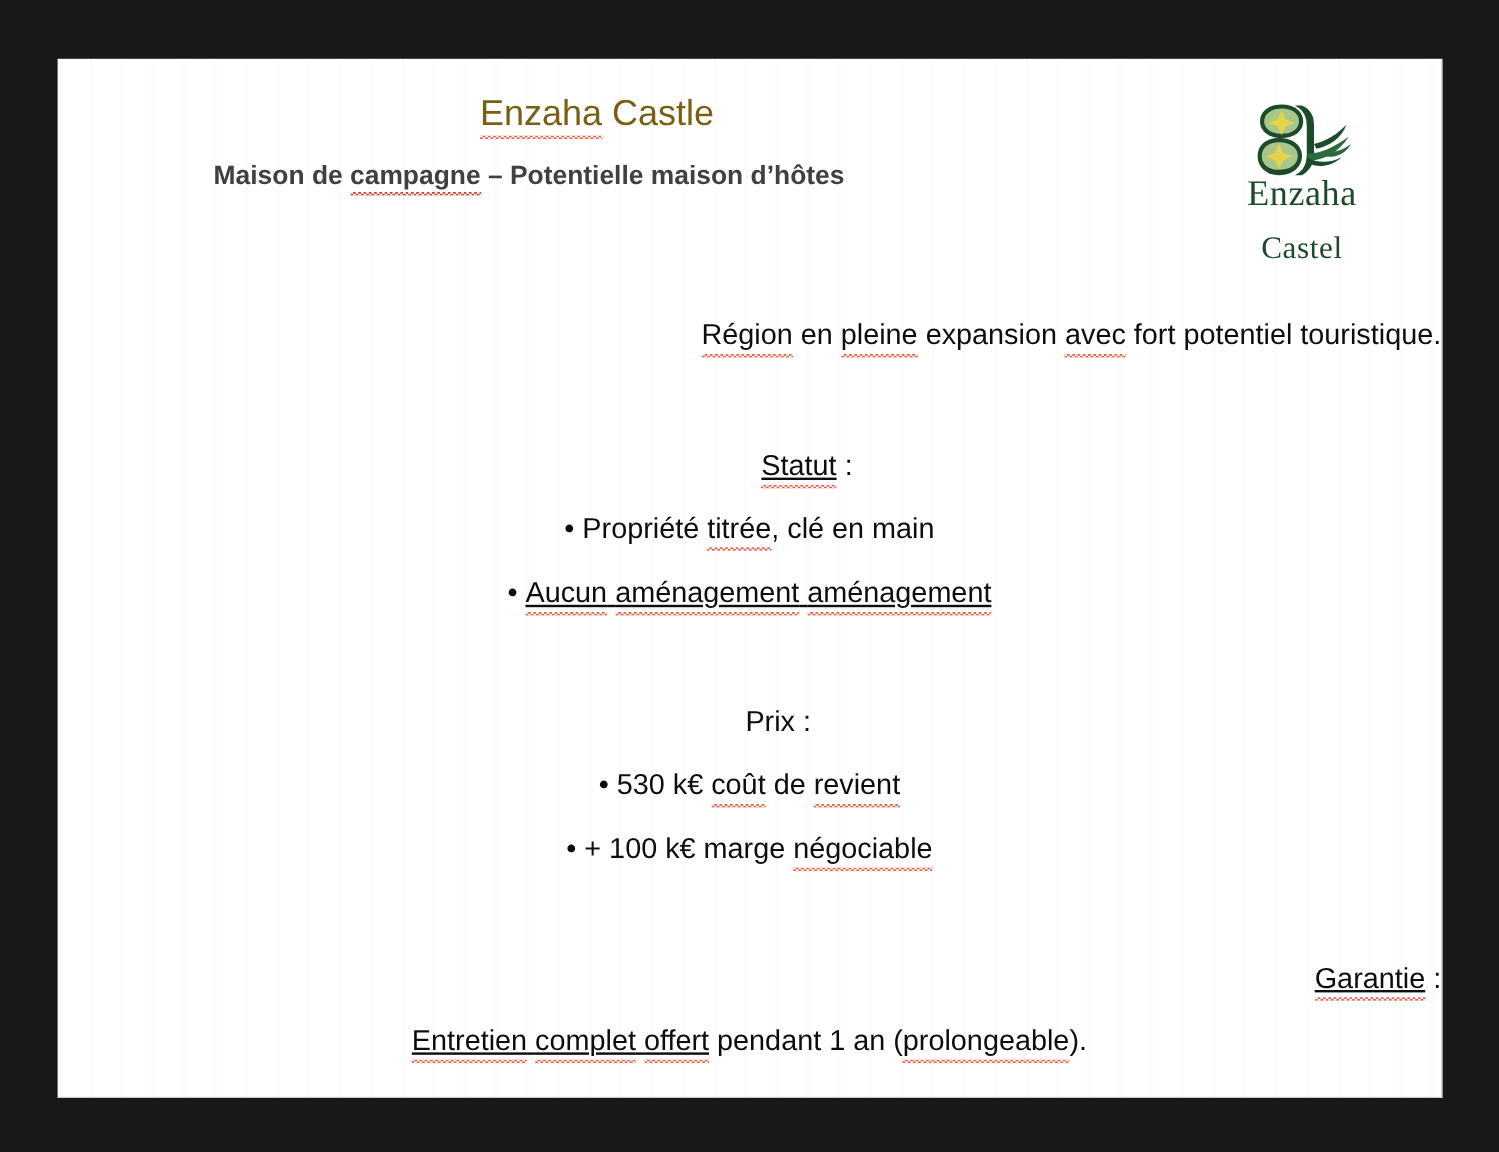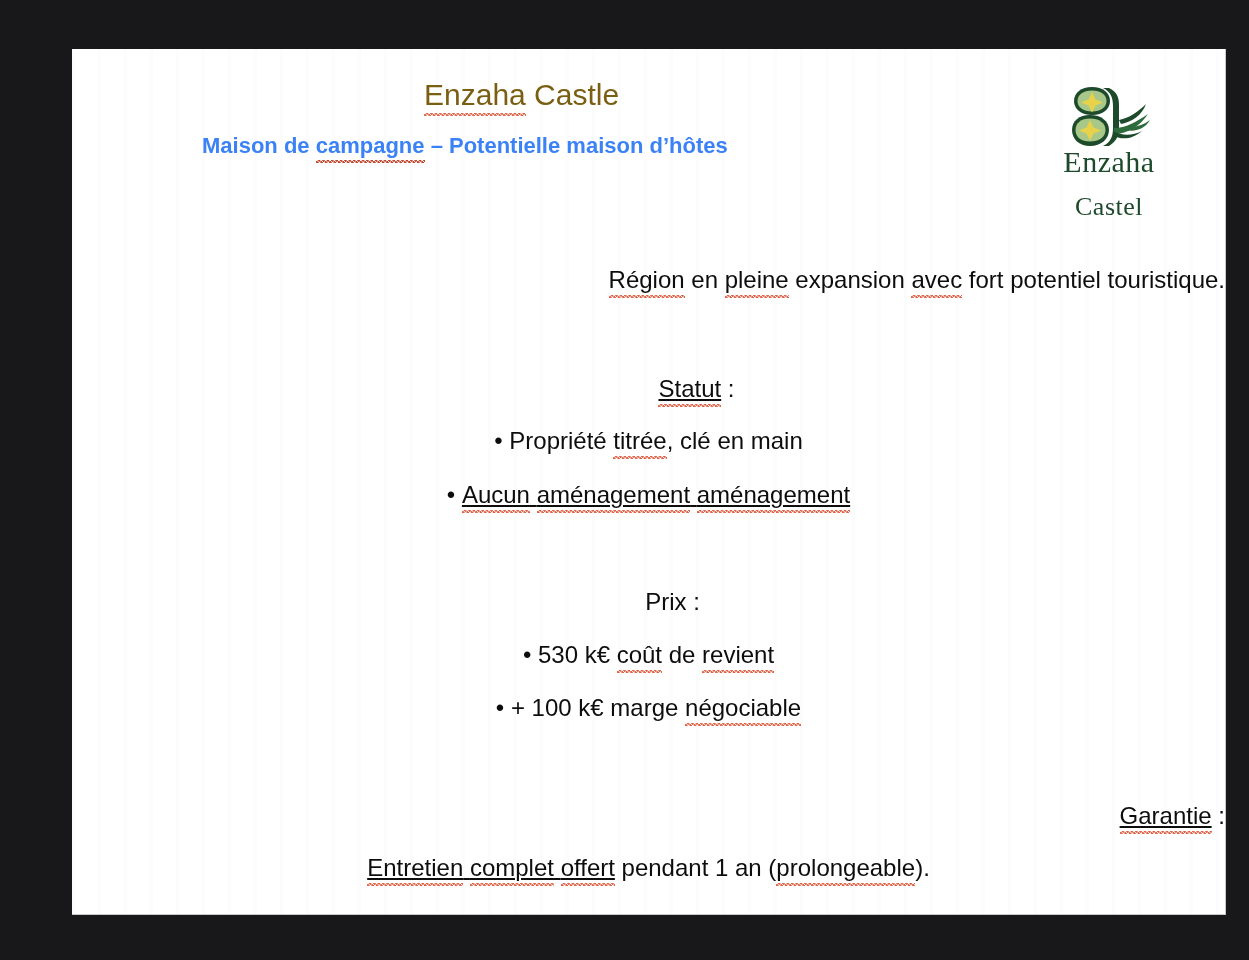--- a/index.html
+++ b/index.html
@@ -26,21 +26,20 @@
     position: absolute;
     left: 48px;
     top: 49px;
     width: 1154px;
     height: 866px;
     background: #ffffff;
     border-right: 1px solid #c9c9c9;
     border-bottom: 1px solid #c9c9c9;
     box-sizing: border-box;
     overflow: hidden;
-    margin-left: 24px;
   }
 
   
   #slide::before {
     content: "";
     position: absolute;
     inset: 0;
     pointer-events: none;
     background: repeating-linear-gradient(
         90deg,
@@ -62,21 +61,21 @@
     white-space: nowrap;
   }
   .hdr-sub {
     position: absolute;
     left: 130px;
     top: 83px;
     font-family: "Liberation Sans", sans-serif;
     font-size: 22px;
     font-weight: bold;
     line-height: 28px;
-    color: #3b82f6;
+    color: #404040;
     white-space: nowrap;
   }
 
   
   .sq {
     position: relative;
     display: inline-block;
   }
   .sq::after {
     content: "";

